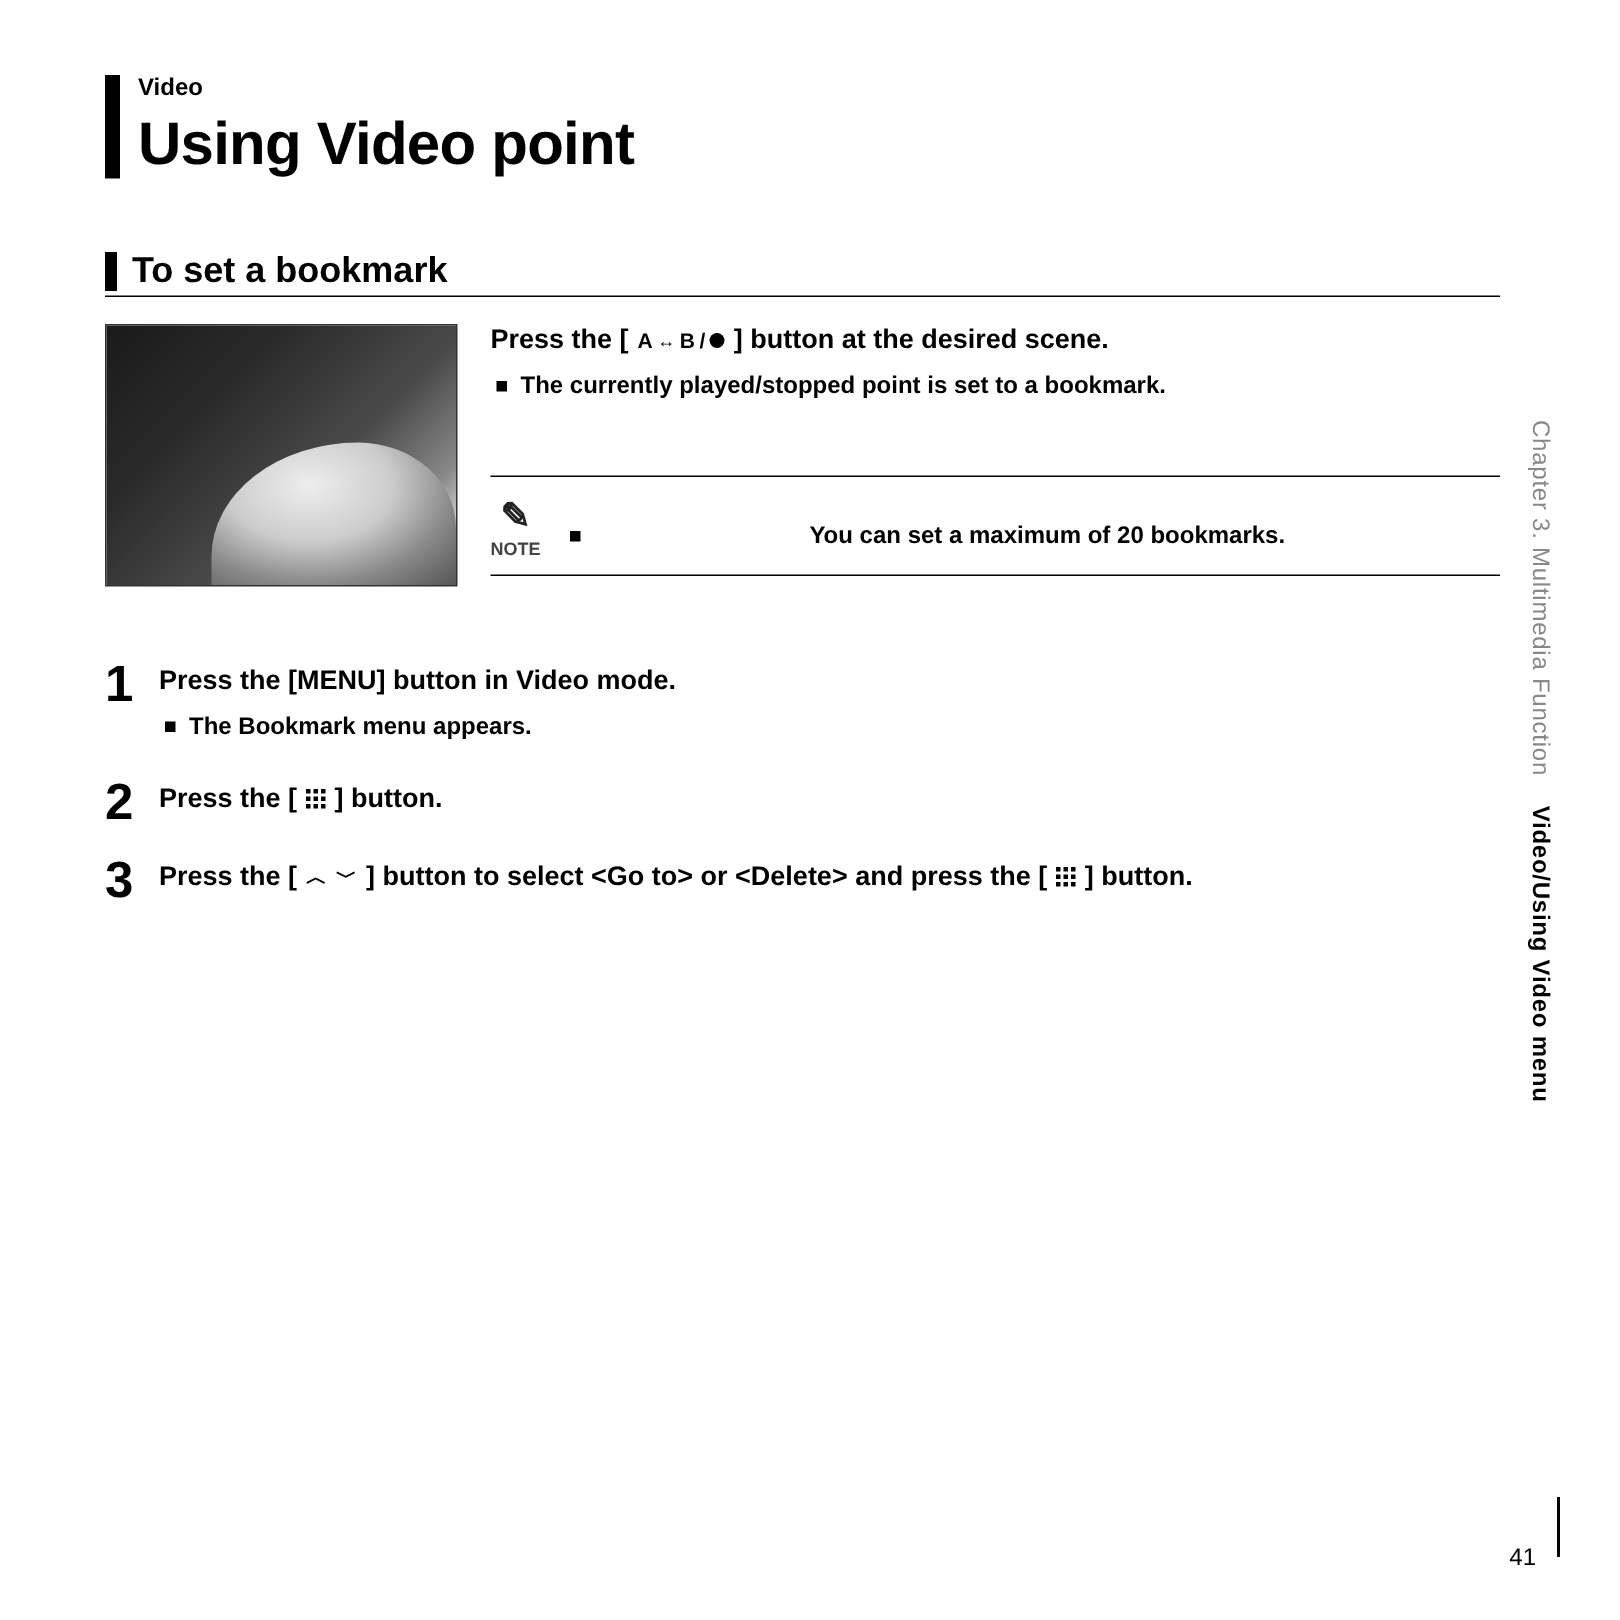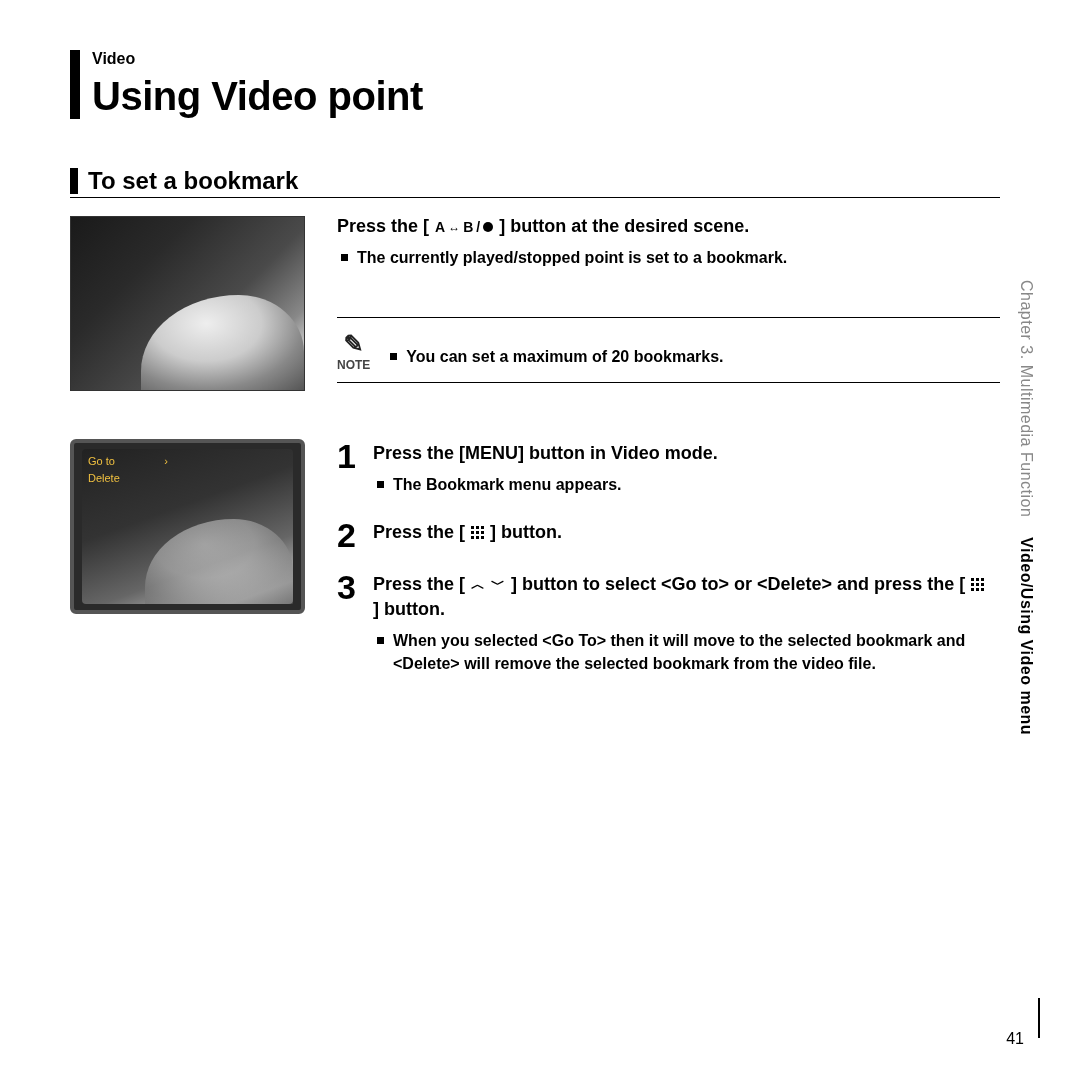--- a/index.html
+++ b/index.html
@@ -45,21 +45,21 @@
     background: #000;
     margin-right: 10px;
   }
   .sectitle {
     font-size: 24px;
     font-weight: bold;
   }
   .secbody {
     display: flex;
     margin-top: 18px;
-    gap: 32px;
+    gap: 22px;
   }
   .thumb {
     width: 235px;
     height: 175px;
     flex: 0 0 auto;
     border: 1px solid #333;
     background: linear-gradient(135deg, #1a1a1a 0%, #2a2a2a 30%, #4a4a4a 60%, #888 80%, #ddd 92%, #aaa 100%);
     position: relative;
     overflow: hidden;
   }
@@ -140,21 +140,21 @@
   }
   .noteicon {
     display: flex;
     flex-direction: column;
     align-items: center;
     font-weight: bold;
     font-size: 12px;
     color: #444;
   }
   .noteicon .pencil { font-size: 24px; color: #222; }
-  .notebox ul { flex: 1; }
+  .notebox ul { flex: 1; text-align: center; }
   .steps .step {
     display: flex;
     gap: 12px;
     margin-bottom: 18px;
   }
   .stepnum {
     font-size: 34px;
     font-weight: bold;
     line-height: 1;
     min-width: 24px;
@@ -262,32 +262,20 @@
         <ul class="bullets">
           <li>You can set a maximum of 20 bookmarks.</li>
         </ul>
       </div>
     </div>
   </div>
 </div>
 
 <div class="section">
   <div class="secbody">
-    <div class="thumb thumb2">
-      <div class="inner">
-        <div class="menu">
-          <div class="goto">
-            <span>Go to</span>
-            <span>›</span>
-          </div>
-          <div>Delete</div>
-        </div>
-        <div class="cat-body" style="opacity:0.5;"></div>
-      </div>
-    </div>
     <div class="content steps">
 
       <div class="step">
         <div class="stepnum">1</div>
         <div class="stepbody">
           <div class="instr">Press the [MENU] button in Video mode.</div>
           <ul class="bullets">
             <li>The Bookmark menu appears.</li>
           </ul>
         </div>
@@ -330,23 +318,20 @@
                 <span></span>
                 <span></span>
                 <span></span>
                 <span></span>
                 <span></span>
                 <span></span>
                 <span></span>
             </span>
             <span>] button.</span>
           </div>
-          <ul class="bullets">
-            <li>When you selected &lt;Go To&gt; then it will move to the selected bookmark and &lt;Delete&gt; will remove the selected bookmark from the video file.</li>
-          </ul>
         </div>
       </div>
 
     </div>
   </div>
 </div>
 
 <div class="sidebar">
   <div class="sidetext">
     <span class="chap">Chapter 3. Multimedia Function</span>

